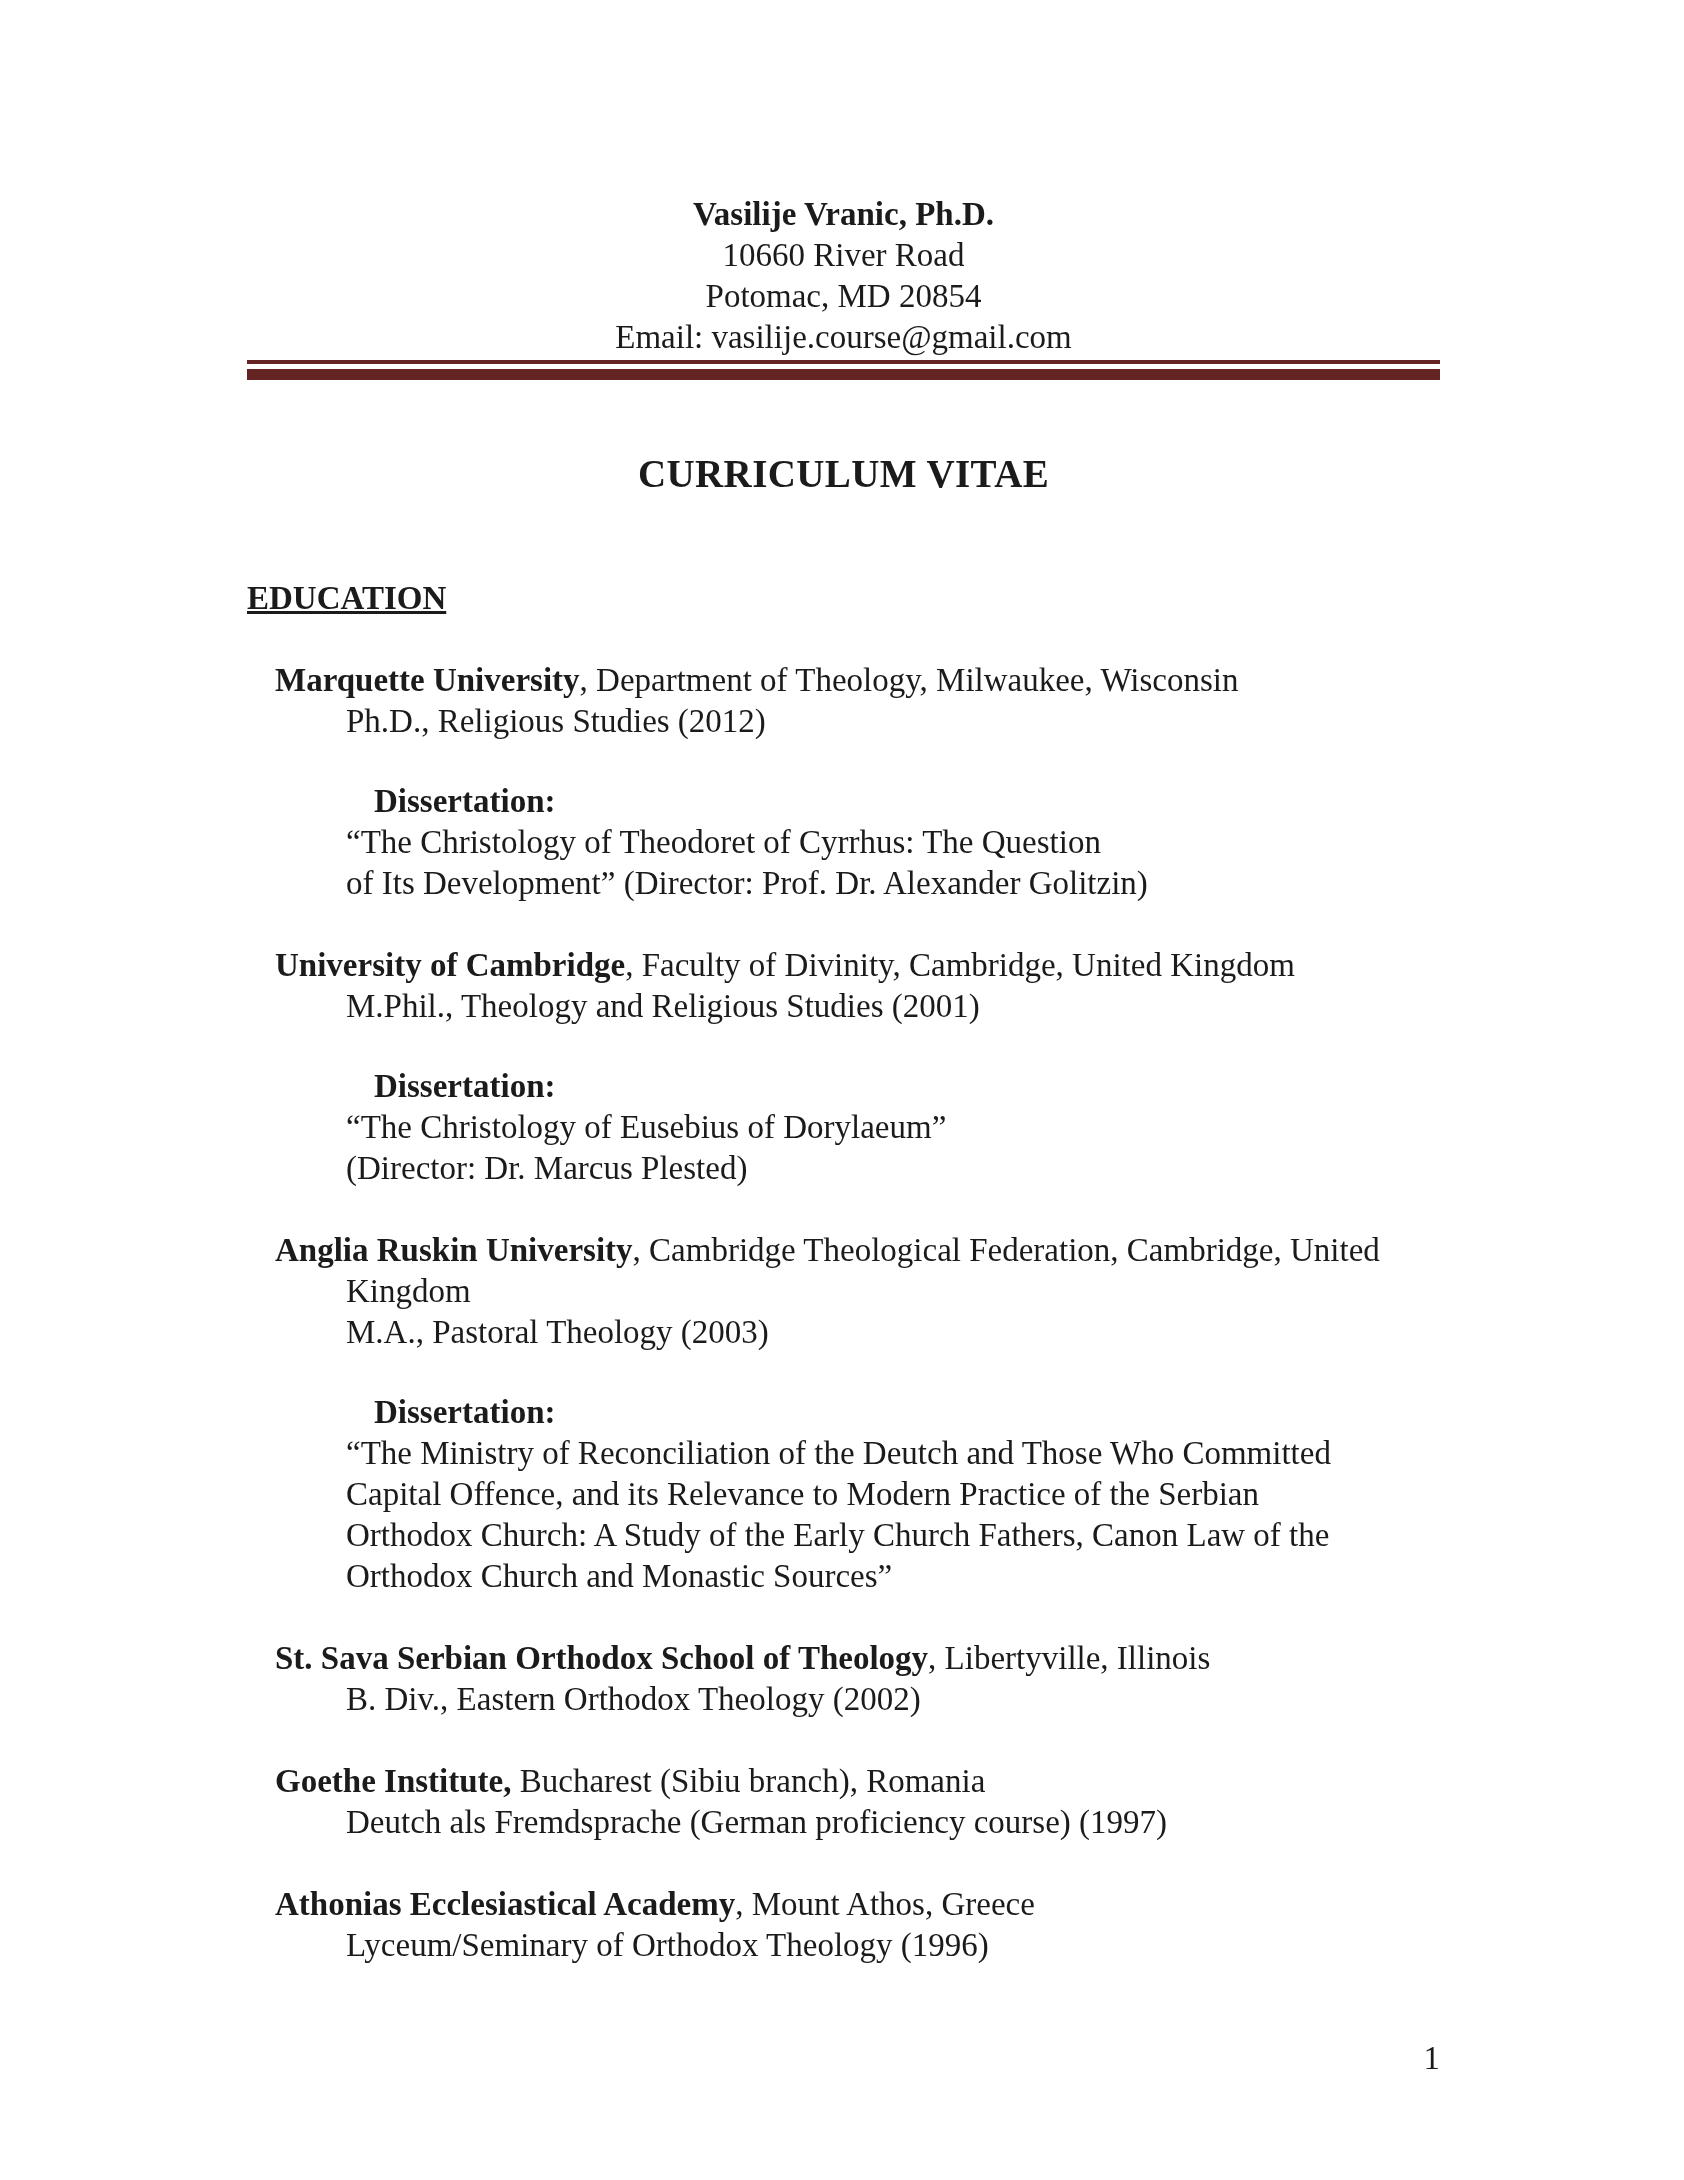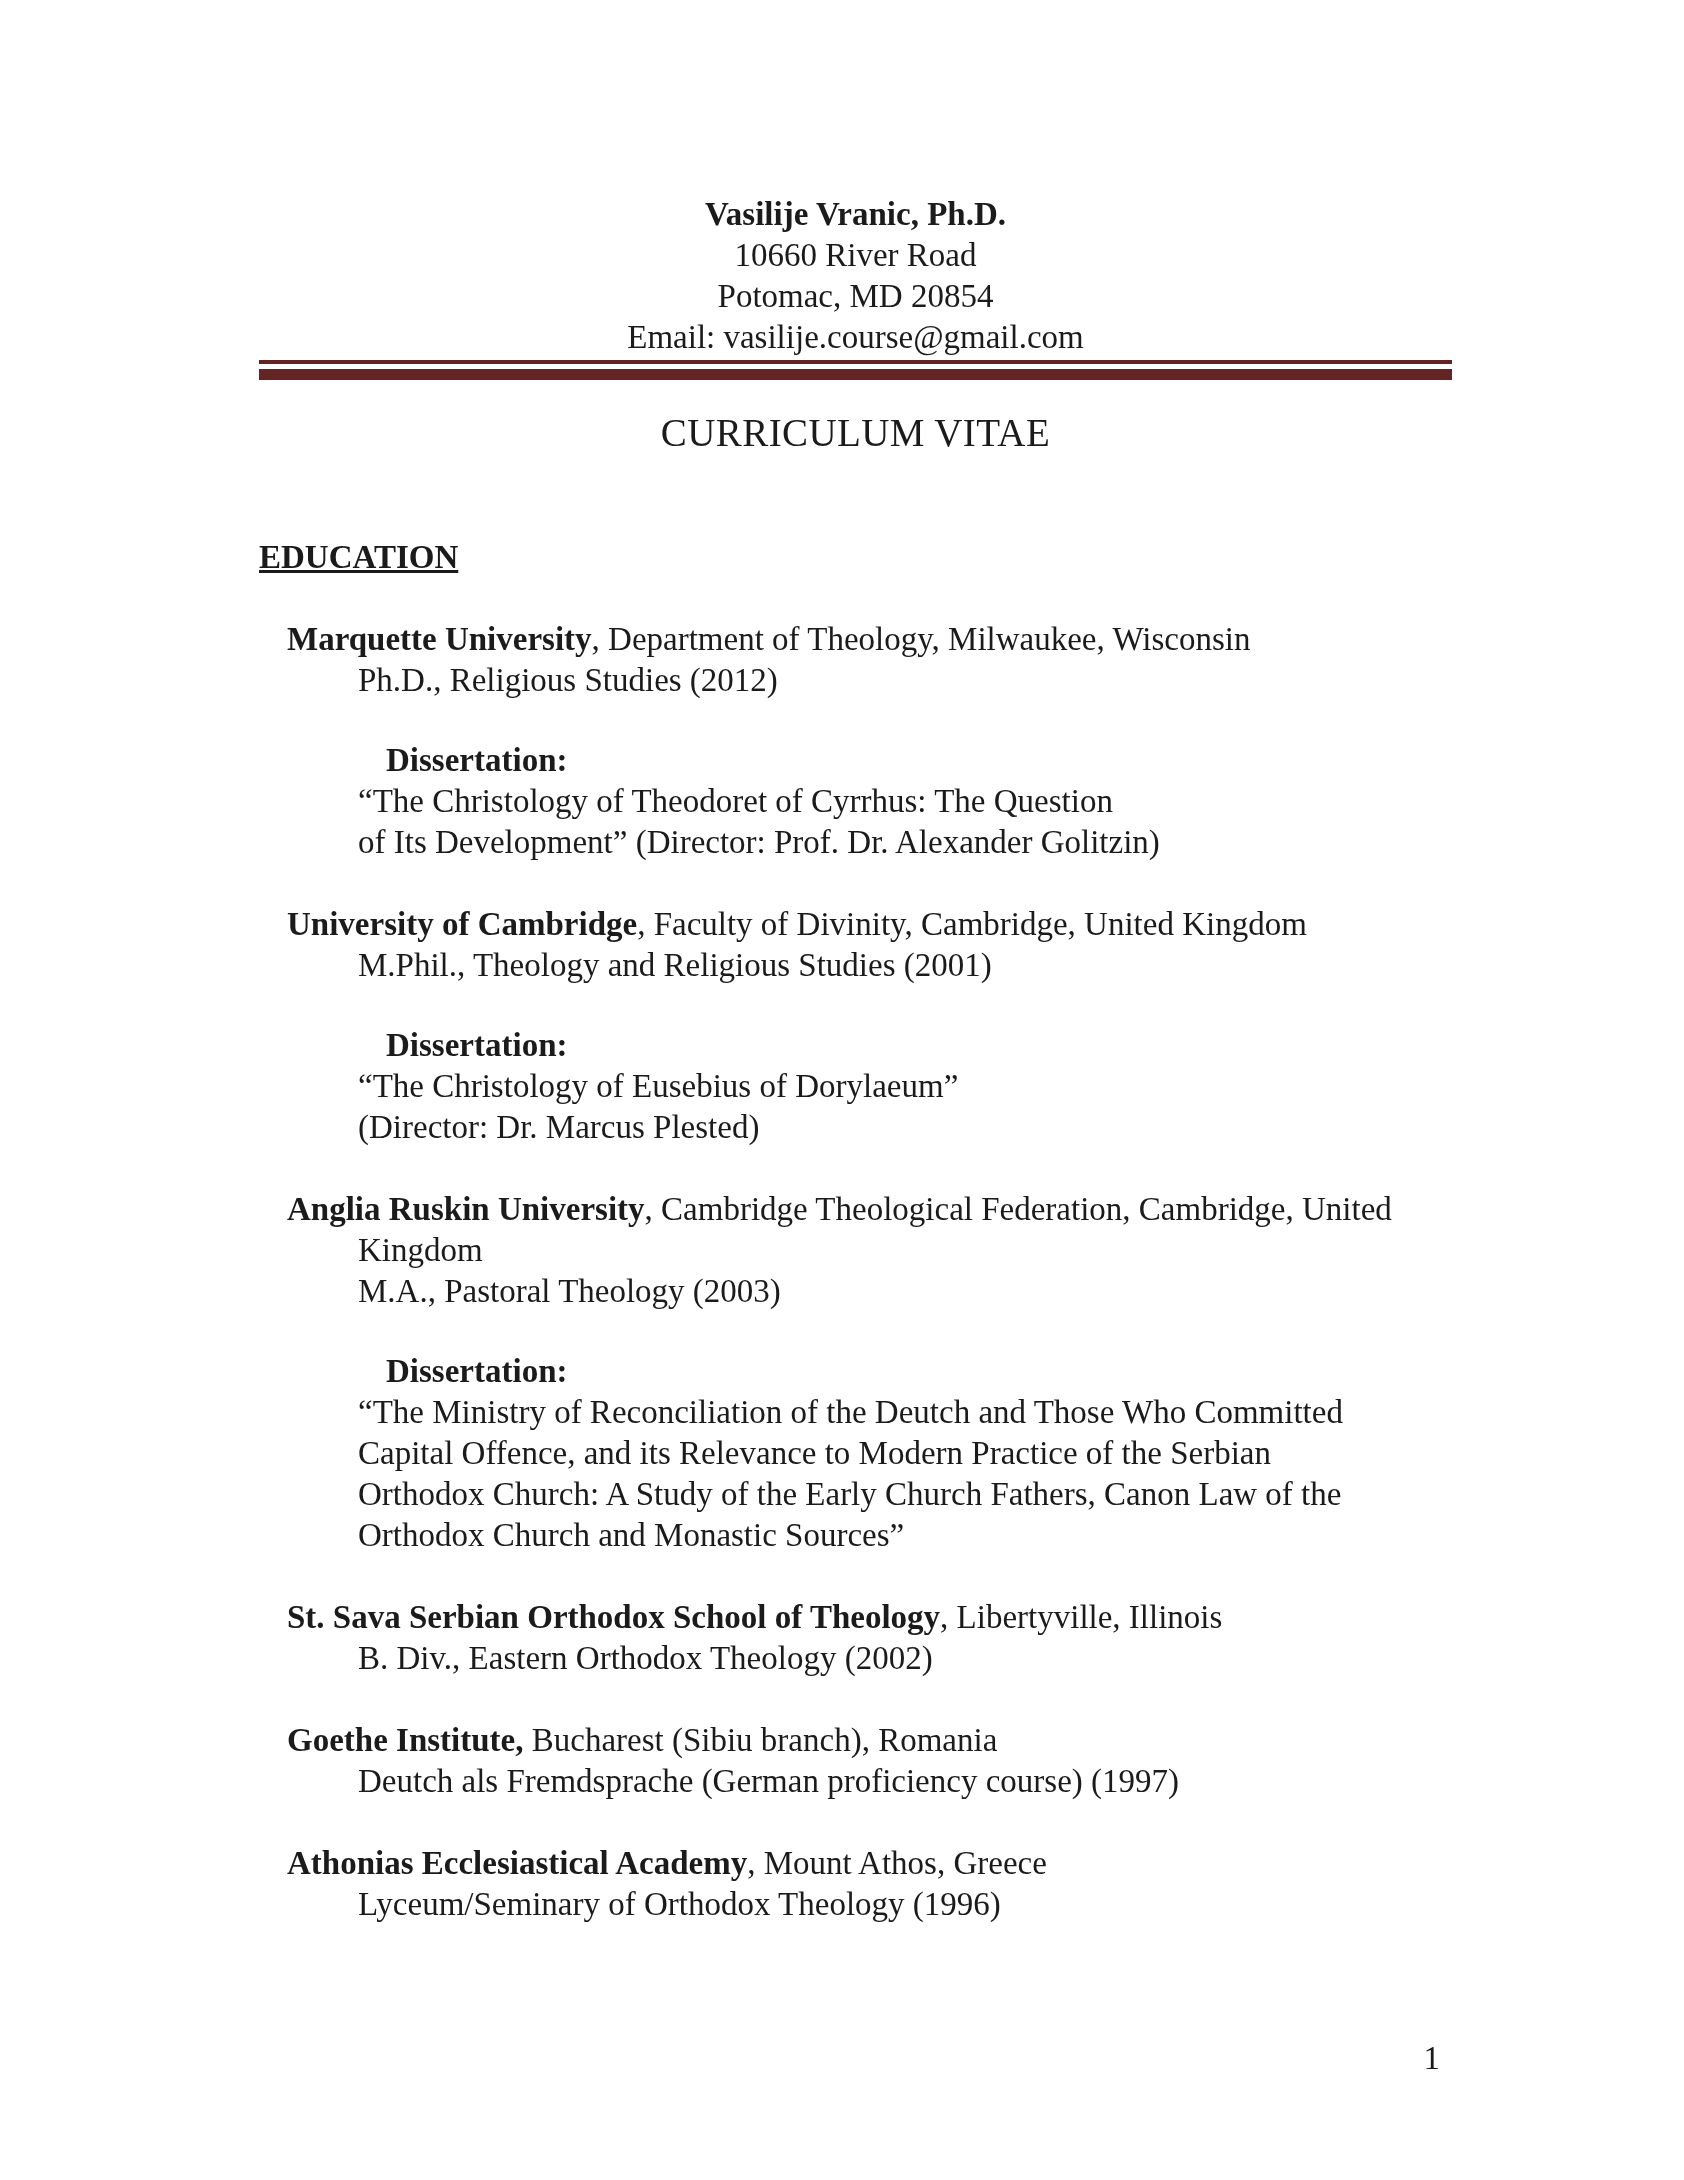--- a/index.html
+++ b/index.html
@@ -9,38 +9,38 @@
     background: #ffffff;
     position: relative;
     overflow: hidden;
     font-family: "Liberation Serif", "DejaVu Serif", serif;
     font-size: 33px;
     line-height: 41px;
     color: #1b1b1b;
   }
   .content {
     position: absolute;
-    left: 259px;
+    left: 247px;
     top: 194px;
     width: 1193px;
   }
   .header { text-align: center; }
   .header .name { font-weight: bold; }
   .header div { white-space: nowrap; }
   .rule {
     height: 0;
     margin-top: 1.7px;
     border-top: 4.3px solid #632423;
     padding-top: 5.1px;
     border-bottom: 11px solid #632423;
   }
   .doc-title {
-    margin-top: 29px;
+    margin-top: 70px;
     text-align: center;
-    font-weight: normal;
+    font-weight: bold;
     font-size: 39px;
     line-height: 48px;
     letter-spacing: 0.4px;
   }
   .section-heading {
     margin-top: 80px;
     font-weight: bold;
   }
   .section-heading span { text-decoration: underline; }
   .entry { margin-top: 41px; }

